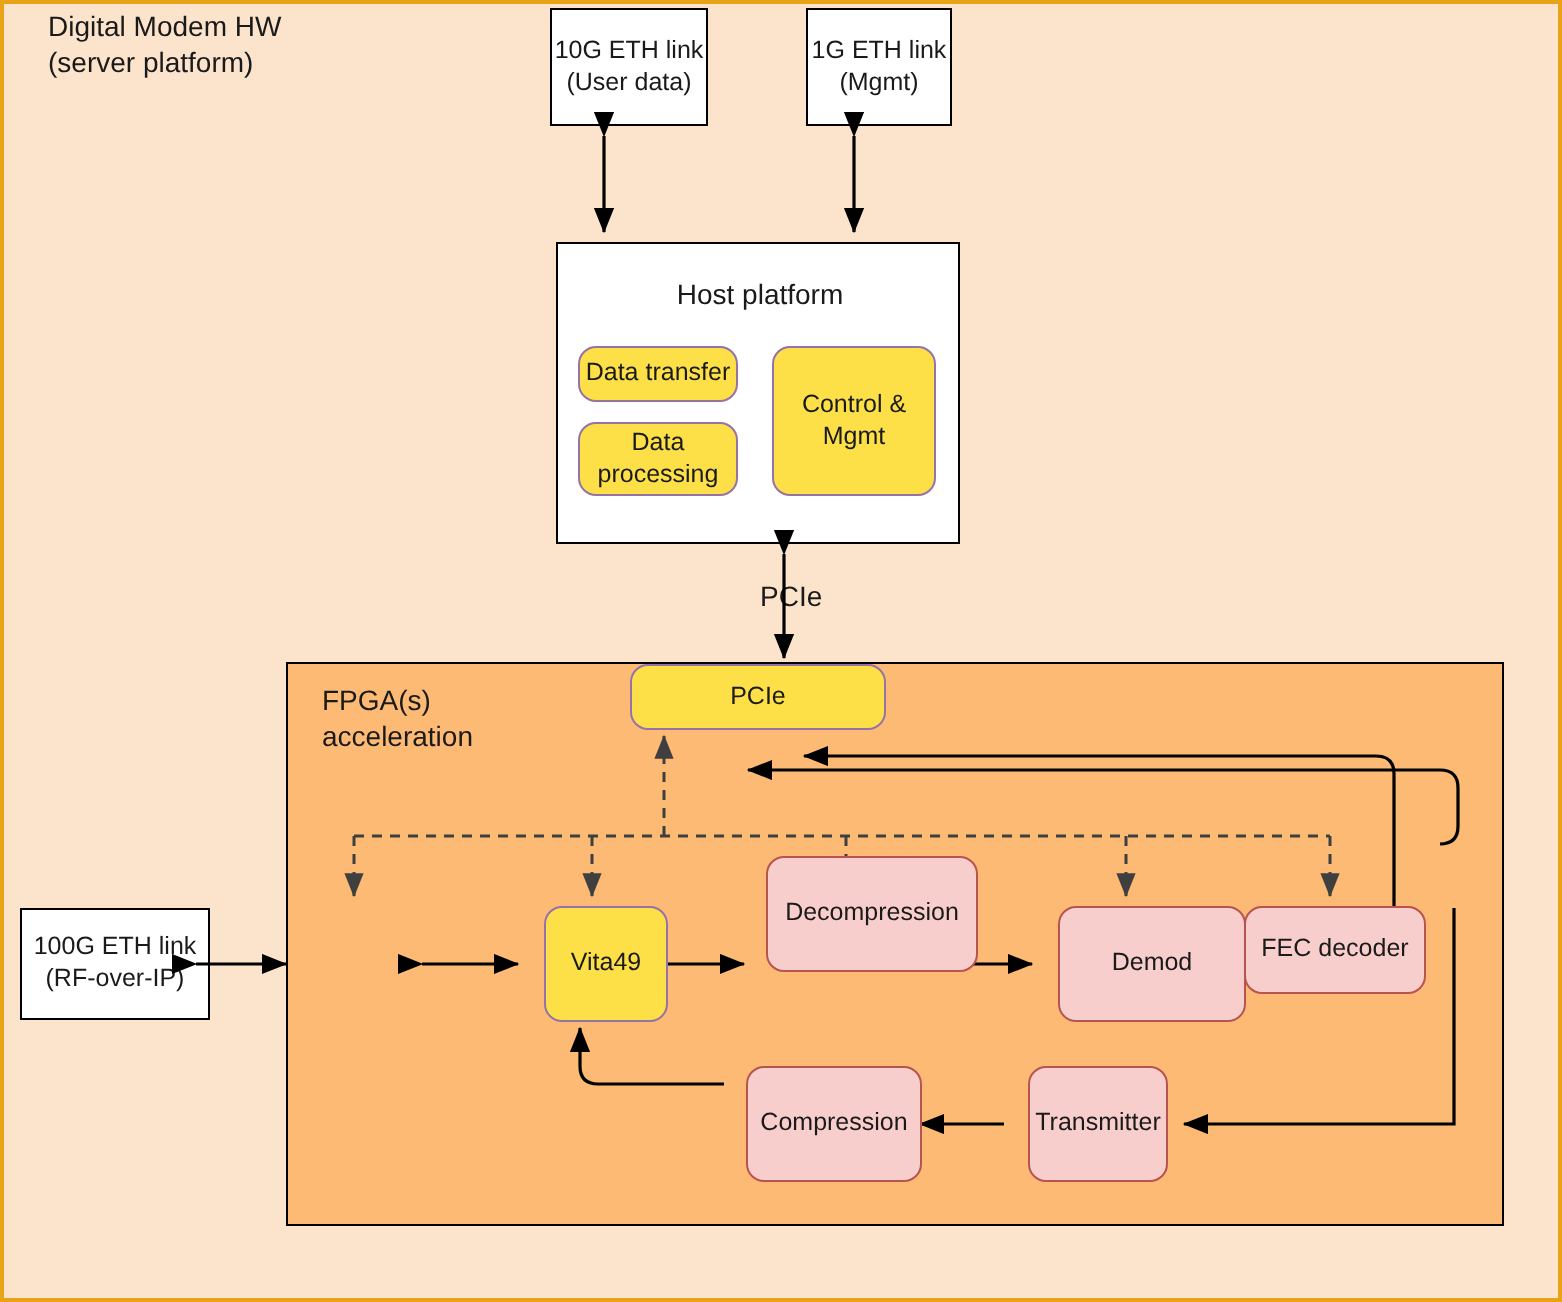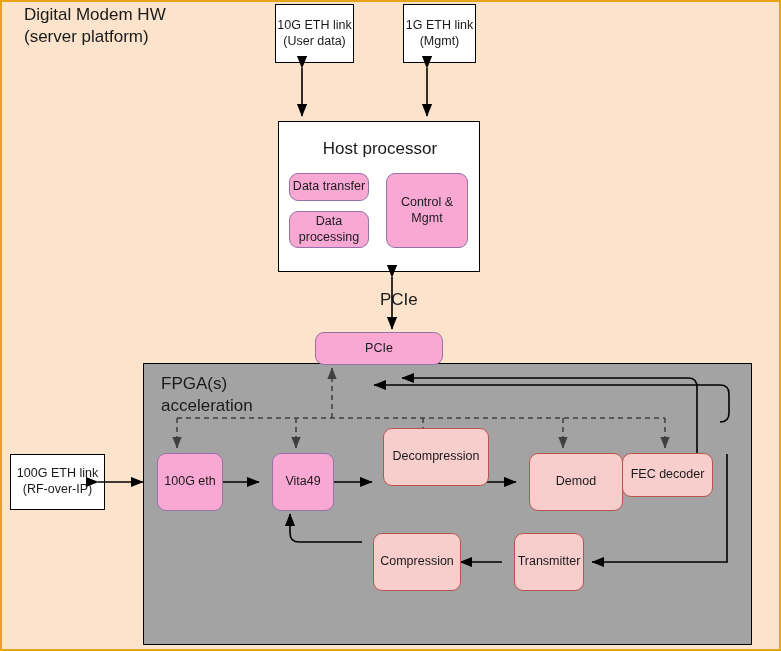--- a/index.html
+++ b/index.html
@@ -35,38 +35,37 @@
     color: #1a1a1a;
     line-height: 1.25;
     white-space: pre-line;
     margin-left: 12px;
   }
   .plain-box {
     background: #ffffff;
     border: 1.4px solid #000000;
   }
   .container-box {
-    background: #a3a3a3;
+    background: #fdba74;
     border: 1.6px solid #000000;
     display: block;
-    margin-top: 32px;
   }
   .purple {
-    background: #f9a8d4;
+    background: #fde047;
     border: 1.3px solid #9673a6;
     border-radius: 9px;
   }
   .pink {
     background: #f8cecc;
     border: 1.3px solid #b85450;
     border-radius: 9px;
   }
   .free-label {
     position: absolute;
-    font-size: 17px;
+    font-size: 14px;
     color: #1a1a1a;
     line-height: 1.3;
     white-space: pre-line;
     text-align: center;
   }
   .left-align { text-align: left; }
 </style>
 </head>
 <body>
 
@@ -75,21 +74,21 @@
   <div class="free-label left-align" style="left:22px; top:2px; width:200px;">Digital Modem HW
  (server platform)</div>
 
   <div class="node plain-box" style="left:261px; top:2px; width:79px; height:59px;">10G ETH link
 (User data)</div>
 
   <div class="node plain-box" style="left:389px; top:2px; width:73px; height:59px;">1G ETH link
 (Mgmt)</div>
 
   <div class="node plain-box" style="left:264px; top:119px; width:202px; height:151px; display:block;">
-    <div class="free-label" style="left:0; top:16px; width:202px;">Host processor</div>
+    <div class="free-label" style="left:0; top:16px; width:202px;">Host platform</div>
   </div>
 
   <div class="node purple" style="left:275px; top:171px; width:80px; height:28px;">Data transfer</div>
 
   <div class="node purple" style="left:372px; top:171px; width:82px; height:75px;">Control &amp;
 Mgmt</div>
 
   <div class="node purple" style="left:275px; top:209px; width:80px; height:37px;">Data
 processing</div>
 
@@ -137,21 +136,20 @@
       <line x1="294" y1="416" x2="294" y2="446" marker-end="url(#ahs)"></line>
       <line x1="330" y1="416" x2="330" y2="398"></line>
       <line x1="421" y1="416" x2="421" y2="446" marker-end="url(#ahs)"></line>
       <line x1="561" y1="416" x2="561" y2="446" marker-end="url(#ahs)"></line>
       <line x1="663" y1="416" x2="663" y2="446" marker-end="url(#ahs)"></line>
     </g>
   </svg>
 
   <div class="node purple" style="left:301px; top:330px; width:128px; height:33px;">PCIe</div>
 
-  <div class="node purple" style="left:143px; top:451px; width:66px; height:58px;">100G eth</div>
 
   <div class="node purple" style="left:258px; top:451px; width:62px; height:58px;">Vita49</div>
 
   <div class="node pink" style="left:369px; top:426px; width:106px; height:58px;">Decompression</div>
 
   <div class="node pink" style="left:515px; top:451px; width:94px; height:58px;">Demod</div>
 
   <div class="node pink" style="left:608px; top:451px; width:91px; height:44px;">FEC decoder</div>
 
   <div class="node pink" style="left:359px; top:531px; width:88px; height:58px;">Compression</div>

